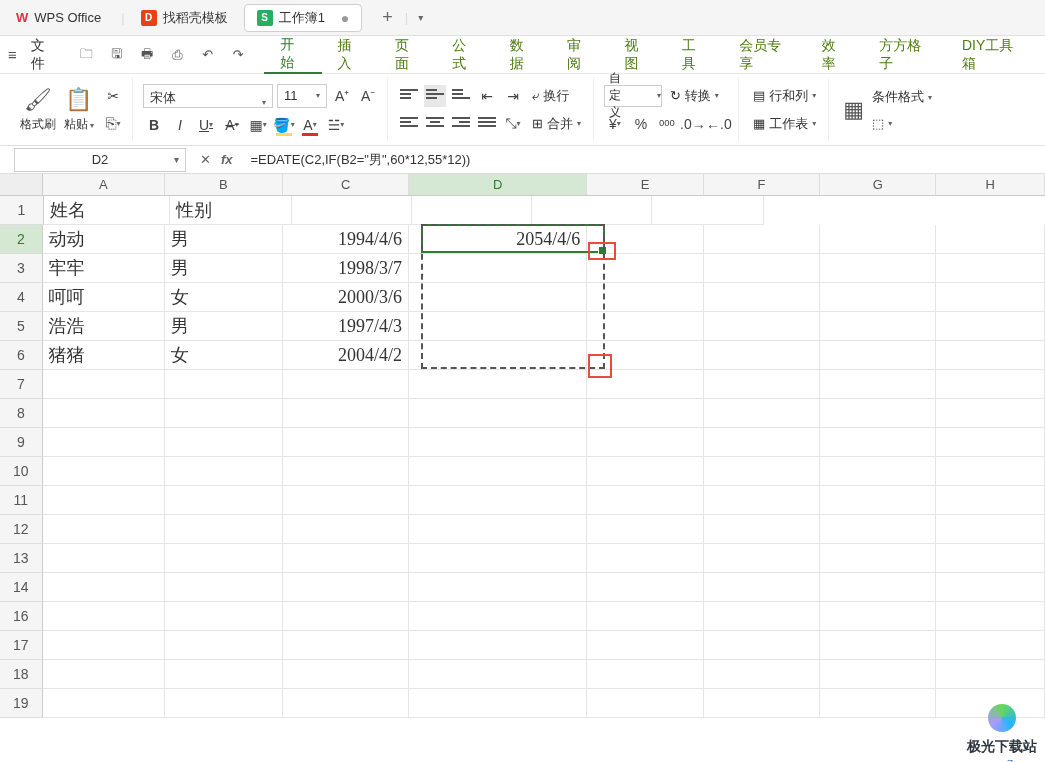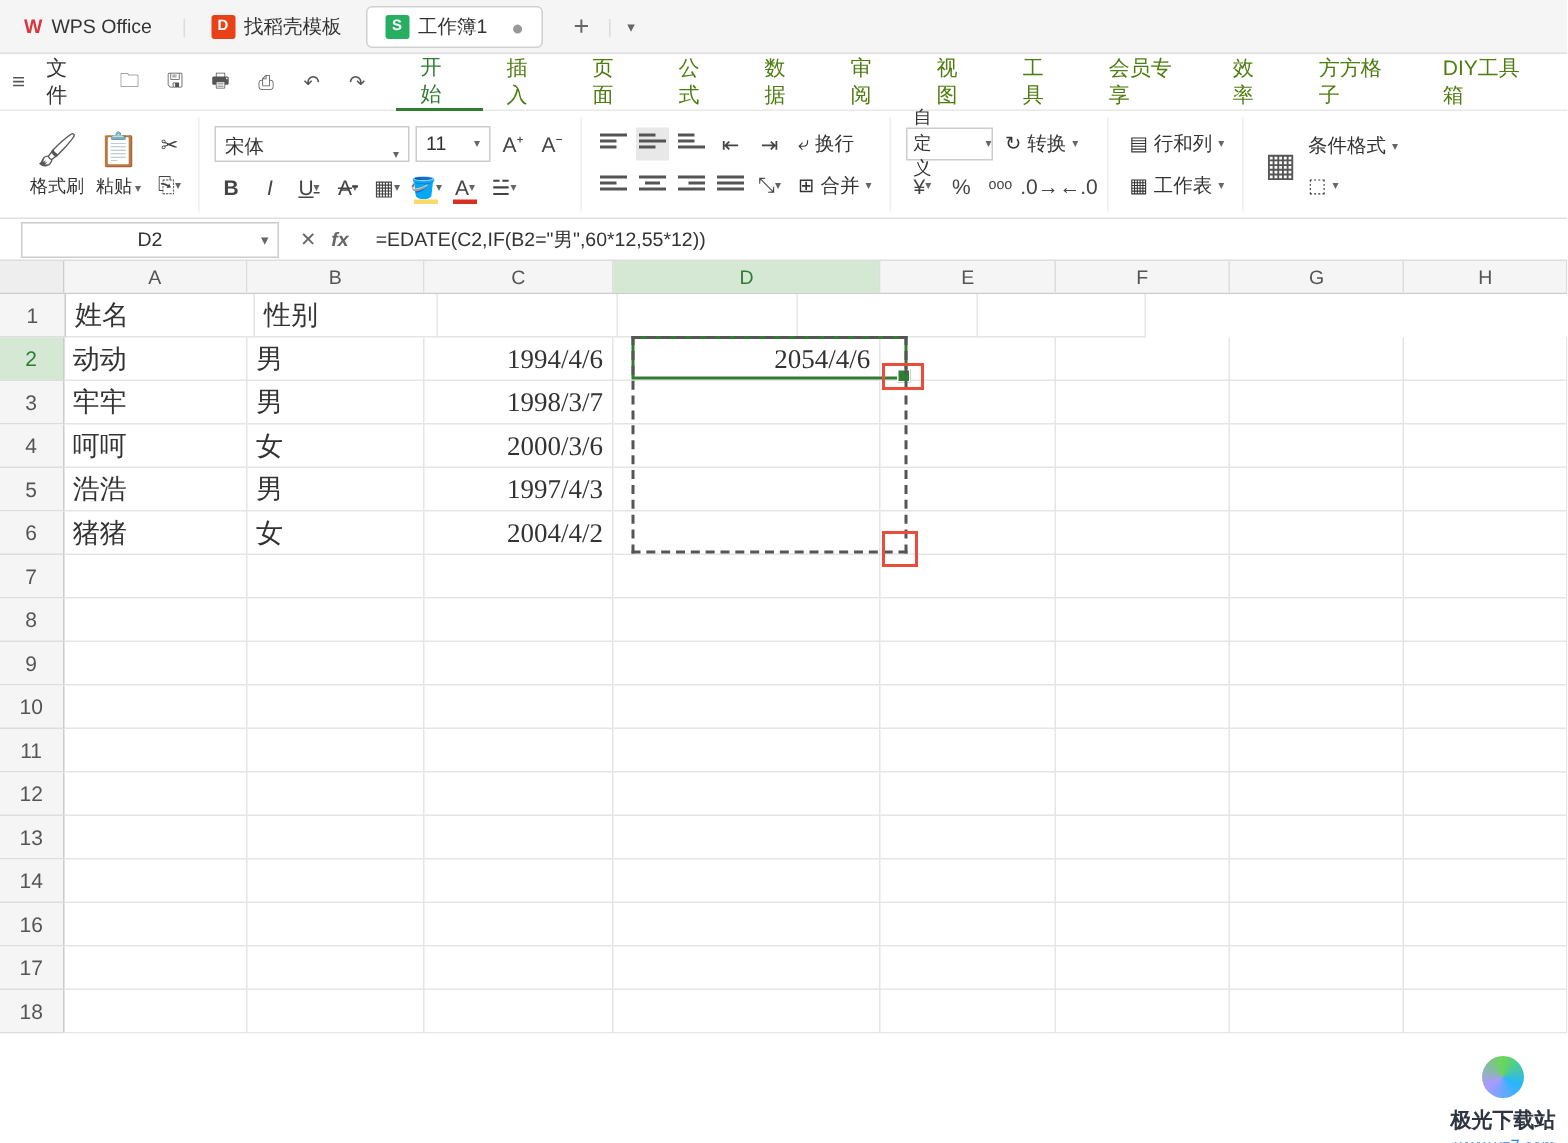--- a/index.html
+++ b/index.html
@@ -497,20 +497,31 @@
         <div class="row-h">18</div>
         <div class="cell cA"></div>
         <div class="cell cB"></div>
         <div class="cell cC right"></div>
         <div class="cell cD right"></div>
         <div class="cell cE"></div>
         <div class="cell cF"></div>
         <div class="cell cG"></div>
         <div class="cell cH"></div>
       </div>
+      <div class="row">
+        <div class="row-h">19</div>
+        <div class="cell cA"></div>
+        <div class="cell cB"></div>
+        <div class="cell cC right"></div>
+        <div class="cell cD right"></div>
+        <div class="cell cE"></div>
+        <div class="cell cF"></div>
+        <div class="cell cG"></div>
+        <div class="cell cH"></div>
+      </div>
       <div class="active-cell" id="active-cell" style="left: 421px; top: 28px; width: 184px; height: 29px;"></div>
     <div class="marquee" id="marquee" style="left: 421px; top: 28px; width: 184px; height: 145px;"></div>
     <div class="red-box" id="red1" style="left: 588px; top: 46px; width: 28px; height: 18px;"></div>
     <div class="red-box" id="red2" style="left: 588px; top: 158px; width: 24px; height: 24px;"></div>
   </div>
 </div>
 
 <div class="watermark">
   <div class="logo-swirl"></div>
   <span class="txt">极光下载站</span>

